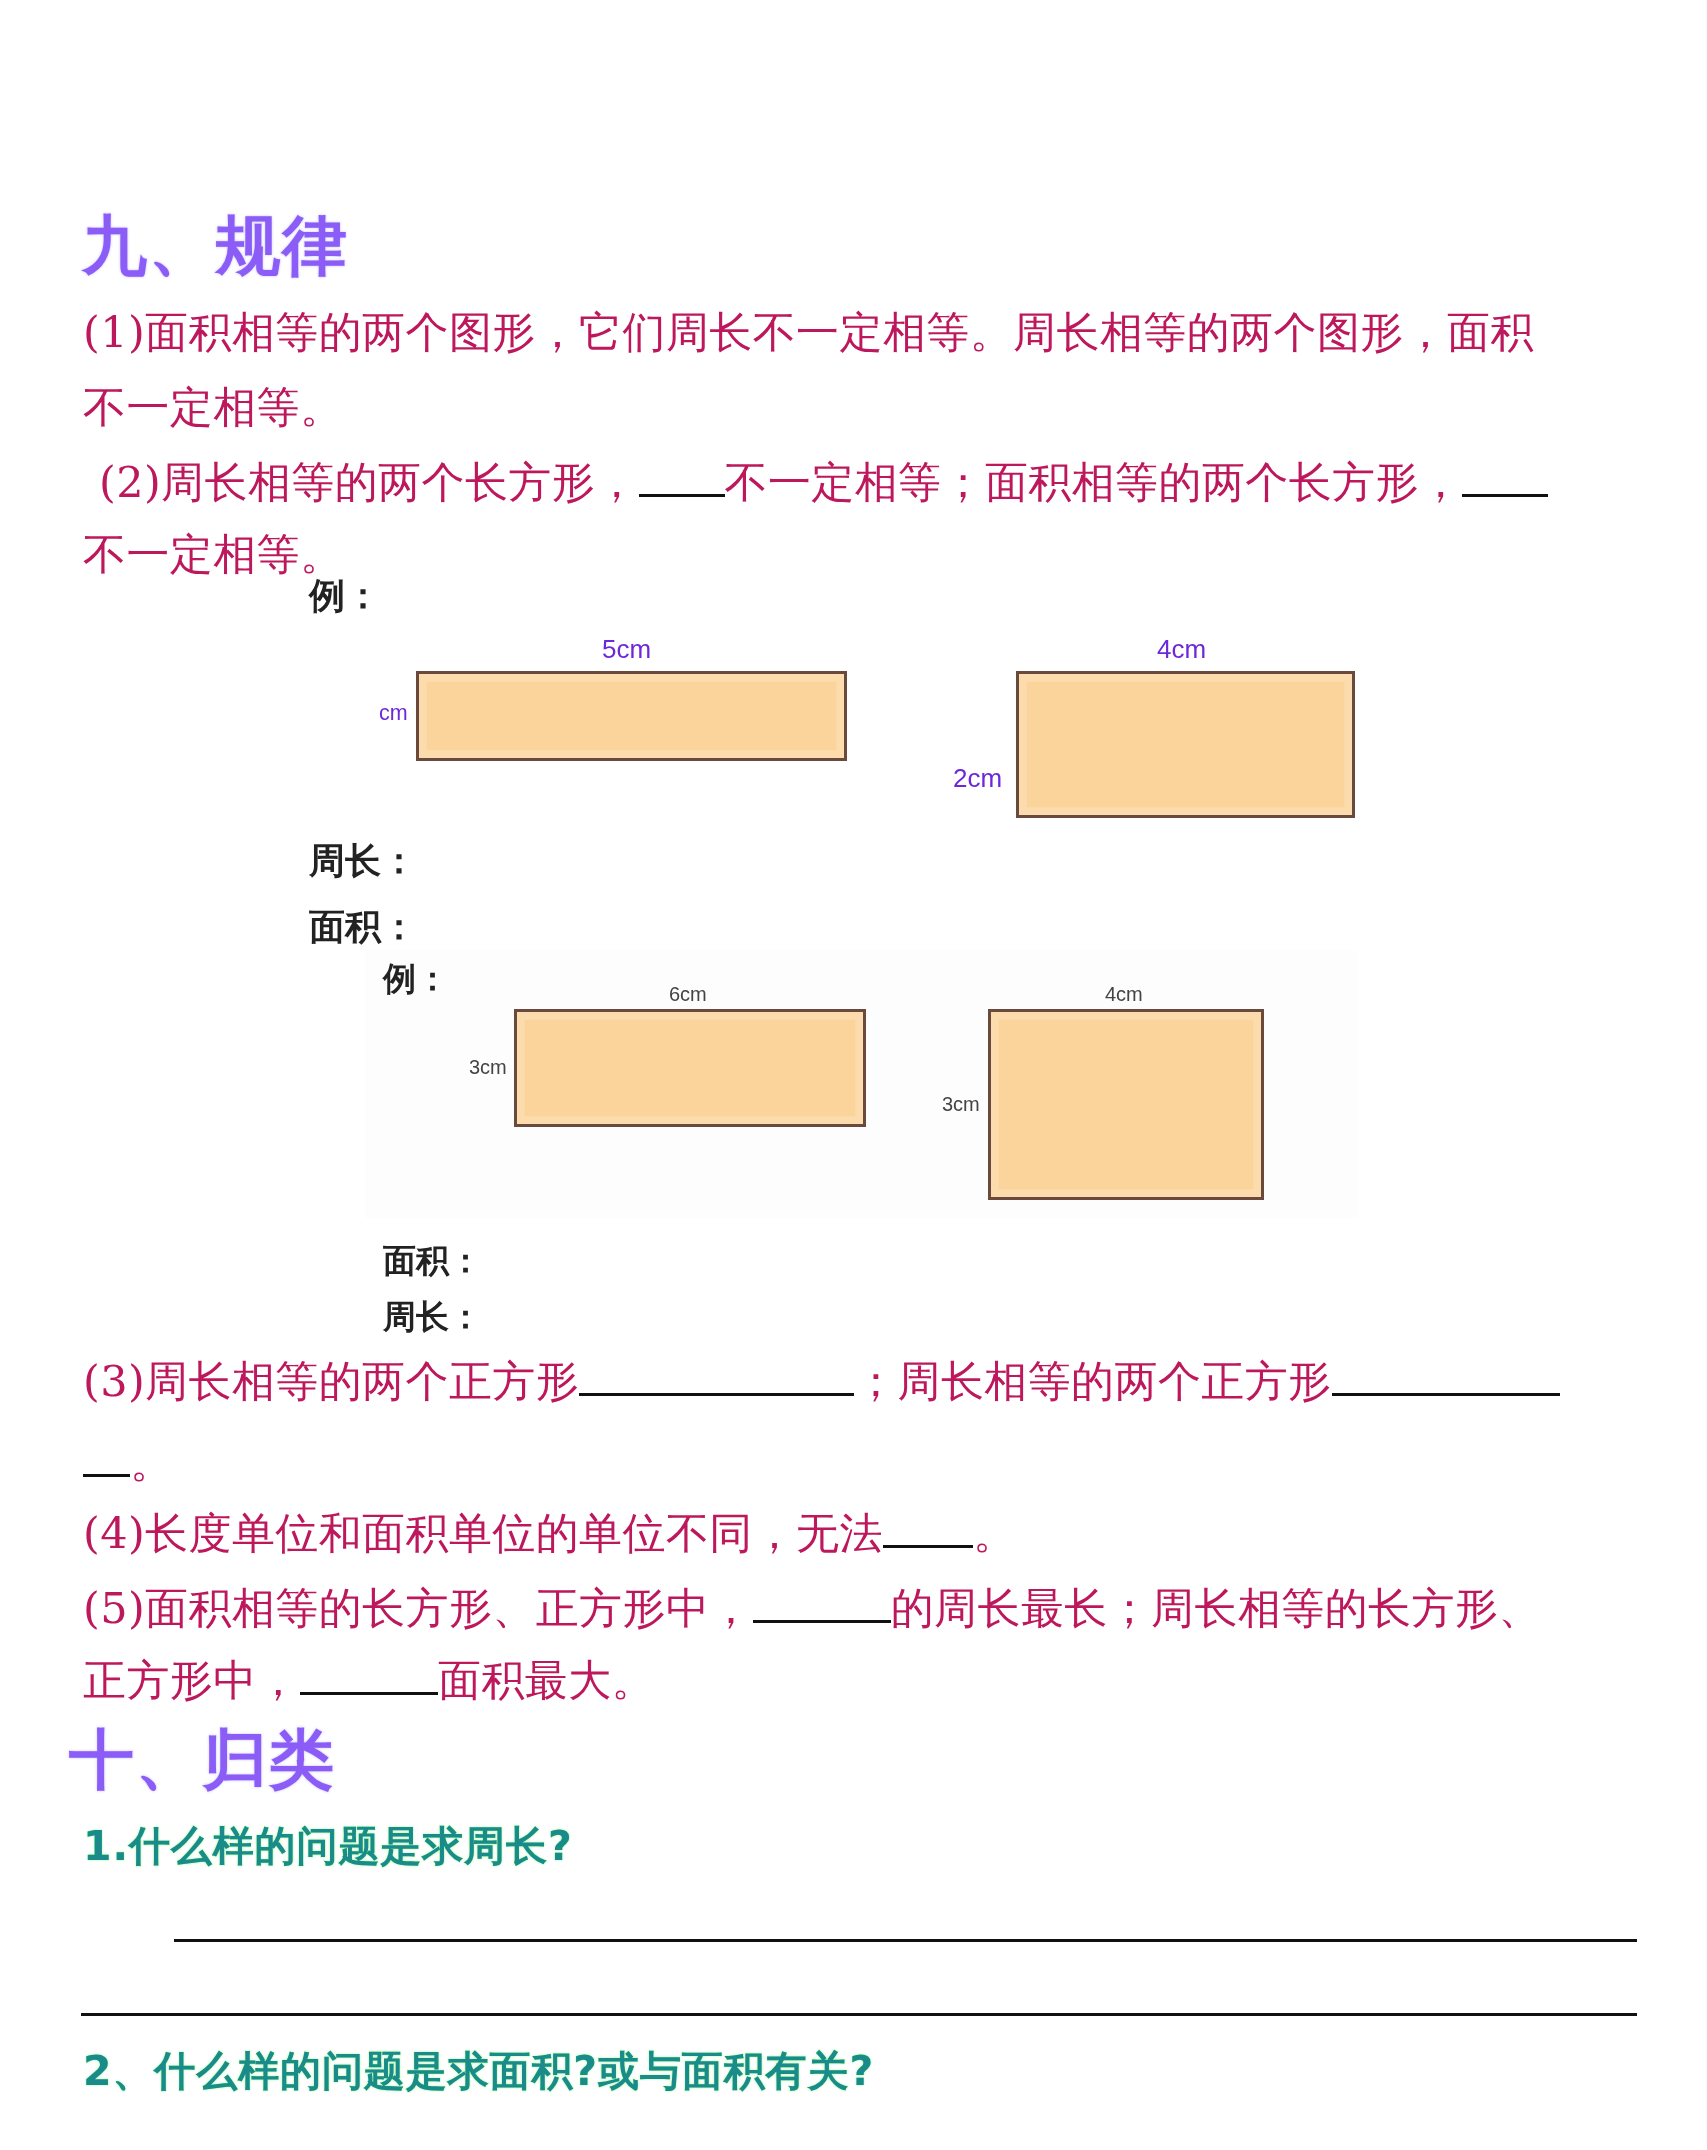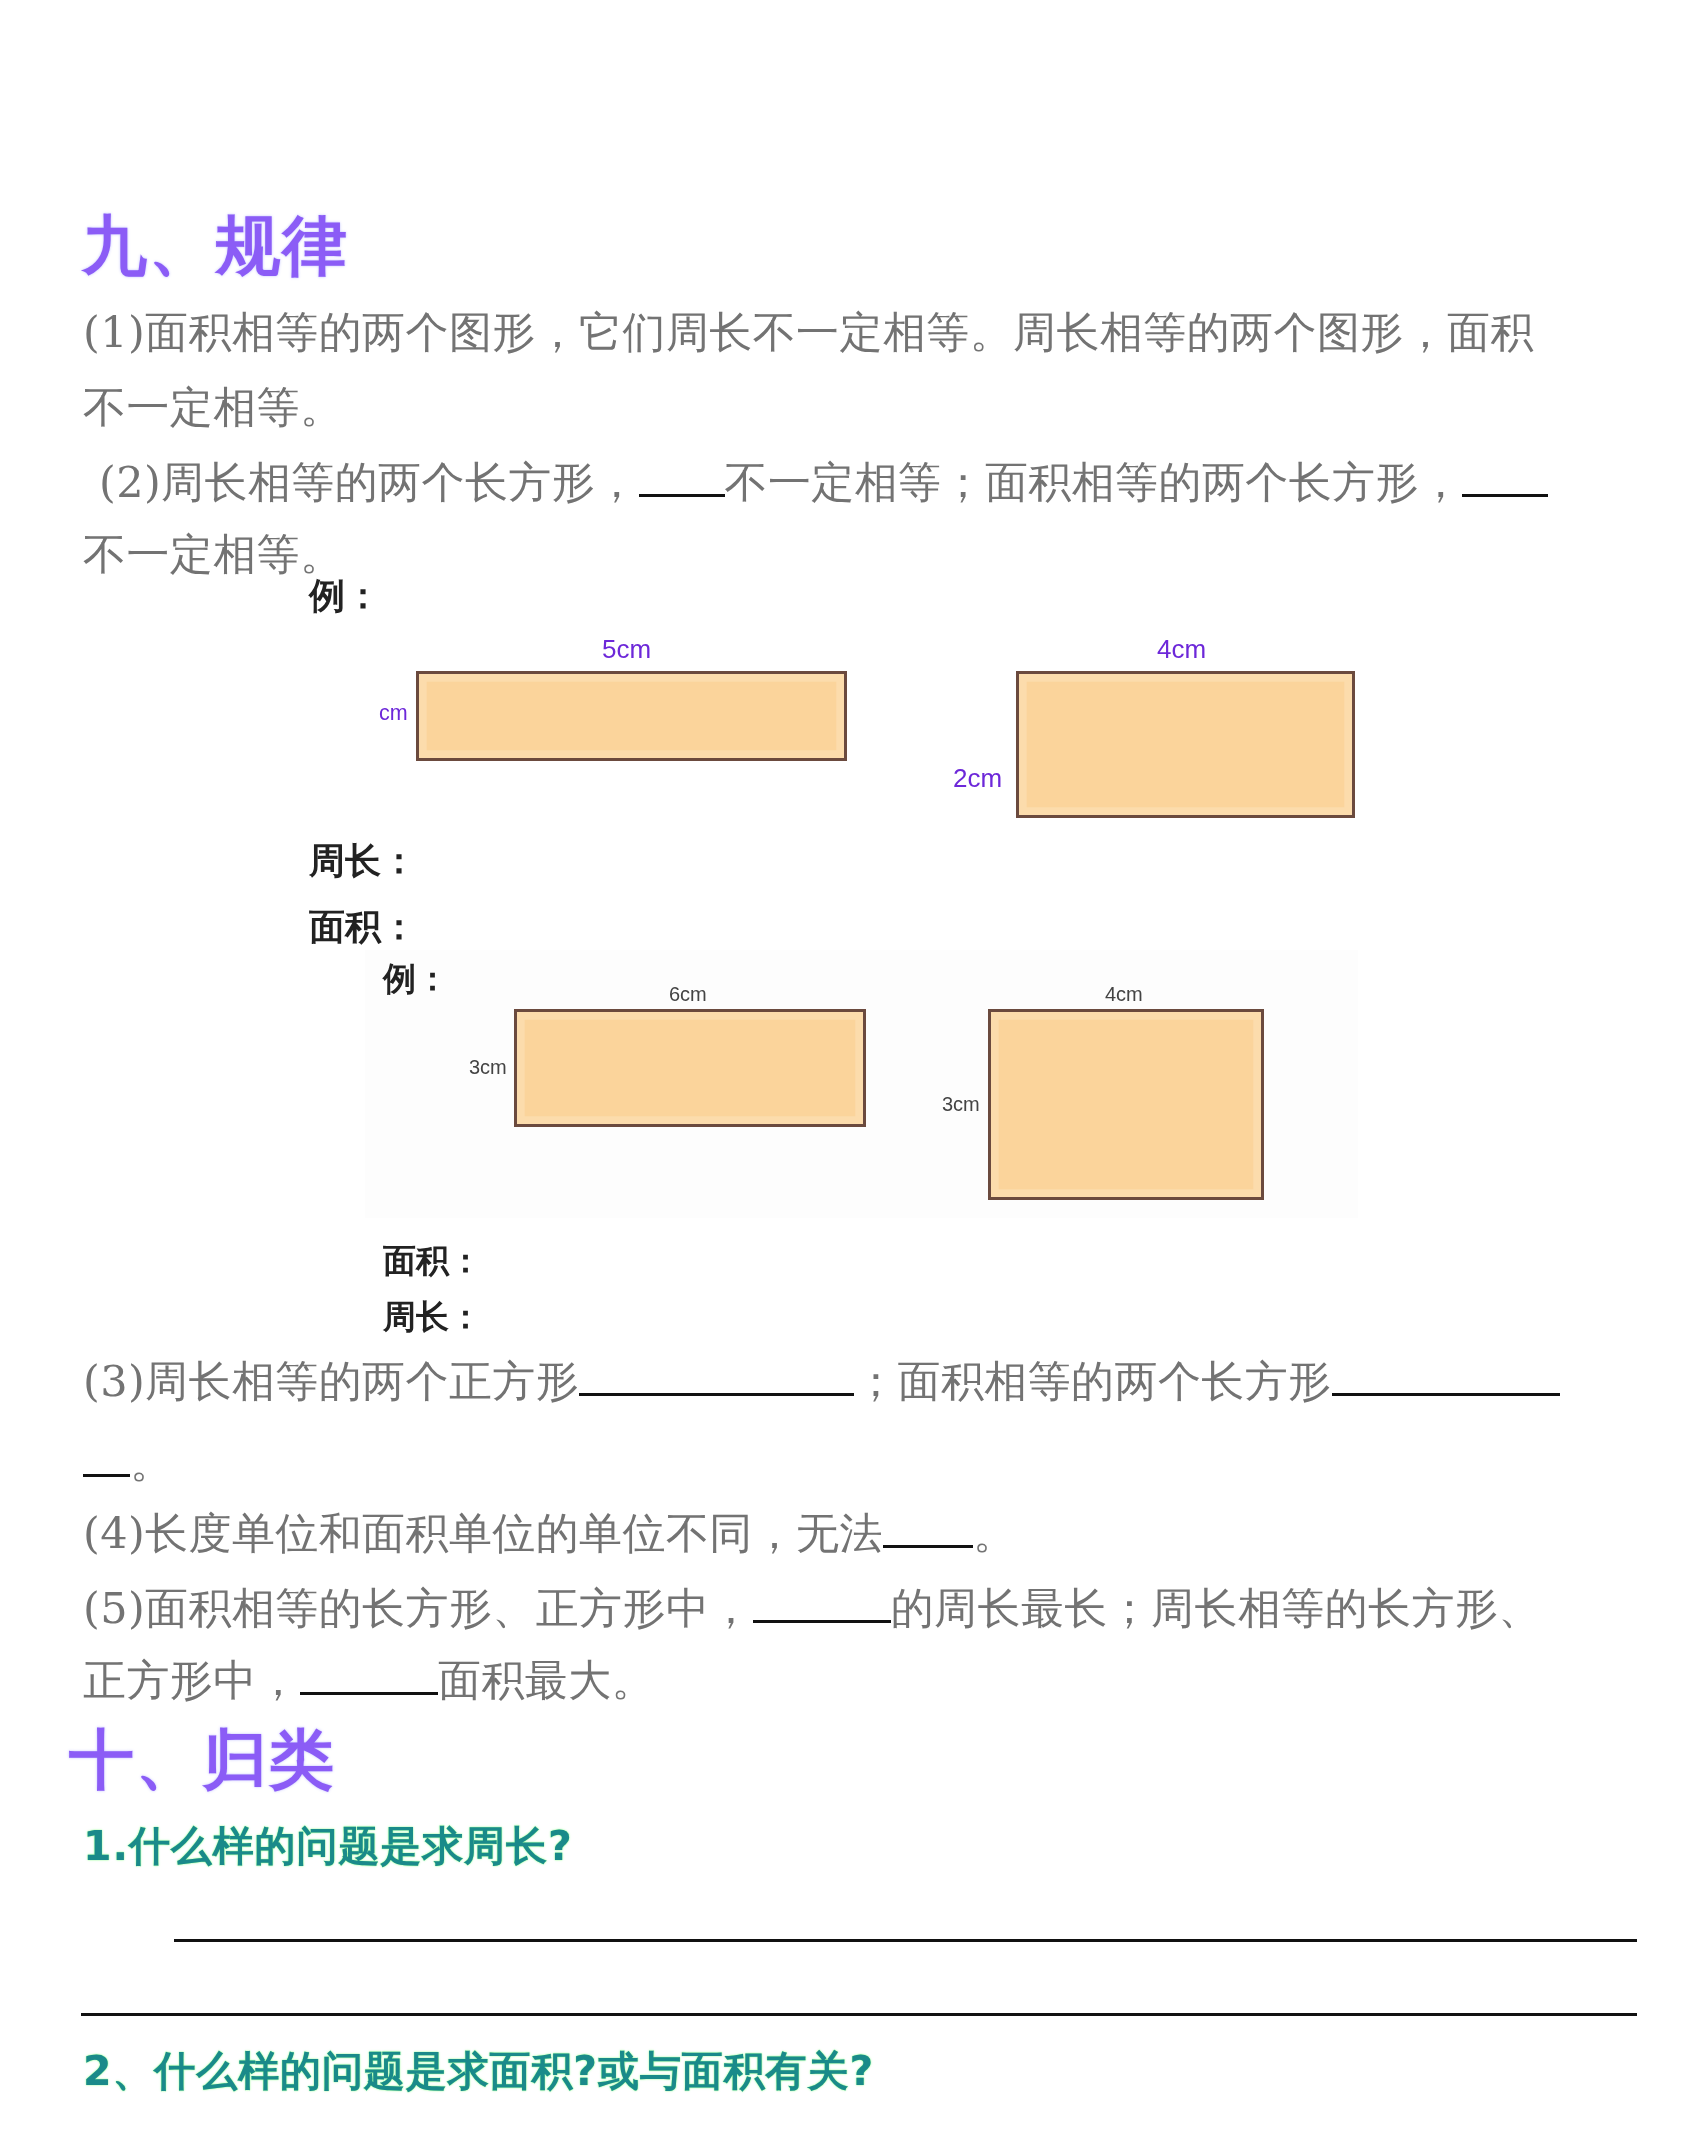--- a/index.html
+++ b/index.html
@@ -2,21 +2,21 @@
 <html style="font-size:6.9px"><head>
 <meta charset="utf-8">
 <style>
   html, body { margin: 0; padding: 0; background: #ffffff; }
   body { width: 1707px; height: 2414px; position: relative; overflow: hidden;
          font-family: "DejaVu Serif", "Liberation Serif", serif; color: #111; }
   .abs { position: absolute; white-space: nowrap; }
   .h1 { font-family: "DejaVu Sans", "Liberation Sans", sans-serif; font-weight: bold;
         font-size: 65px; color: #8b5cf6; letter-spacing: 1.7px;
         text-shadow: 0 0 2.6px rgba(60,60,255,0.35); }
-  .para { font-size: 43px; line-height: 52px; color: #737373; letter-spacing: 0.4px; }
+  .para { font-size: 43px; line-height: 52px; color: #be185d; letter-spacing: 0.4px; }
   .blank { display: inline-block; border-bottom: 3.4px solid #111; height: 39px; vertical-align: baseline; }
   .q { font-family: "DejaVu Sans", "Liberation Sans", sans-serif; font-weight: bold;
        font-size: 41px; color: #1a8a8a;
        text-shadow: 0 0 2.2px #9fff9f, 0 0 0.9px #7fff7f; letter-spacing: 0.9px; }
   .label { font-family: "DejaVu Sans", "Liberation Sans", sans-serif; font-weight: bold;
            font-size: 36px; color: #222; }
   .label-small { font-family: "DejaVu Sans", "Liberation Sans", sans-serif; font-weight: bold;
            font-size: 33px; color: #222; }
   .dim { font-family: "Liberation Sans", sans-serif; font-size: 26px; color: #6d28d9; }
   .dim-small { font-family: "Liberation Sans", sans-serif; font-size: 20px; color: #444; }
@@ -57,21 +57,21 @@
 <div class="rect" style="left:514px; top:1009px; width:352px; height:118px;"></div>
 
 <div class="abs dim-small" style="left:1105px; top:983px;">4cm</div>
 <div class="abs dim-small" style="left:942px; top:1093px;">3cm</div>
 <div class="rect" style="left:988px; top:1009px; width:276px; height:191px;"></div>
 
 <div class="abs label-small" style="left:383px; top:1239px;">面积：</div>
 <div class="abs label-small" style="left:383px; top:1295px;">周长：</div>
 
 <div class="abs para" style="left:83px; top:1354px;">
-  <span>(3)周长相等的两个正方形</span><span class="blank" style="width:275px;"></span><span>；面积相等的两个长方形</span><span class="blank" style="width:228px;"></span>
+  <span>(3)周长相等的两个正方形</span><span class="blank" style="width:275px;"></span><span>；周长相等的两个正方形</span><span class="blank" style="width:228px;"></span>
 </div>
 <div class="abs para" style="left:83px; top:1435px;">
   <span class="blank" style="width:47px;"></span><span>。</span>
 </div>
 
 <div class="abs para" style="left:83px; top:1506px;">
   <span>(4)长度单位和面积单位的单位不同，无法</span><span class="blank" style="width:90px;"></span><span>。</span>
 </div>
 
 <div class="abs para" style="left:83px; top:1581px;">

